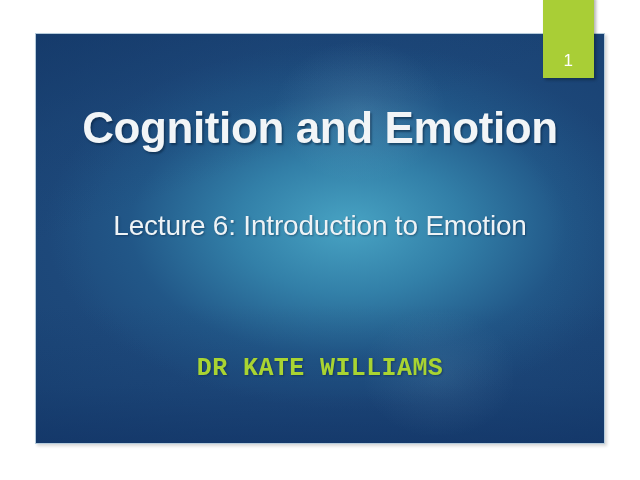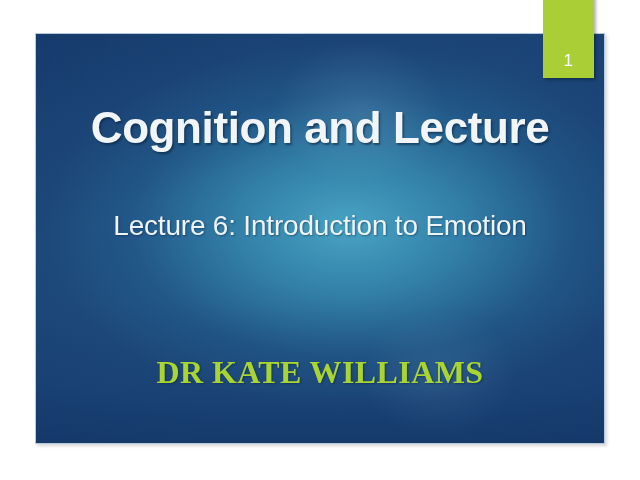--- a/index.html
+++ b/index.html
@@ -166,23 +166,23 @@
     text-shadow: 1px 1px 2px rgba(8, 32, 60, 0.45);
   }
 
   #slide-author {
     position: absolute;
     left: 18px;
     width: 534px;
     top: 322px;
     text-align: center;
     color: #a9d432;
-    font-family: Liberation Serif, serif;
+    font-family: Liberation Mono, monospace;
     font-weight: bold;
-    font-size: 32px;
+    font-size: 25px;
     line-height: 1.1;
     letter-spacing: 0.4px;
     text-shadow: 1px 1px 2px rgba(8, 32, 60, 0.45);
     white-space: nowrap;
   }
 </style>
 </head>
 <body>
 
 <div id="slide">
@@ -195,18 +195,18 @@
     <div class="grad-bottom"></div>
     <div class="sheen"></div>
     <div class="sheen2"></div>
   </div>
 
   <div id="slide-number-tab">
     <div class="num">1</div>
   </div>
 
   <div id="text-area">
-    <div id="slide-title">Cognition and Lecture</div>
+    <div id="slide-title">Cognition and Emotion</div>
     <div id="slide-subtitle">Lecture 6: Introduction to Emotion</div>
     <div id="slide-author">DR KATE WILLIAMS</div>
   </div>
 
 </div>
 
 </body></html>

